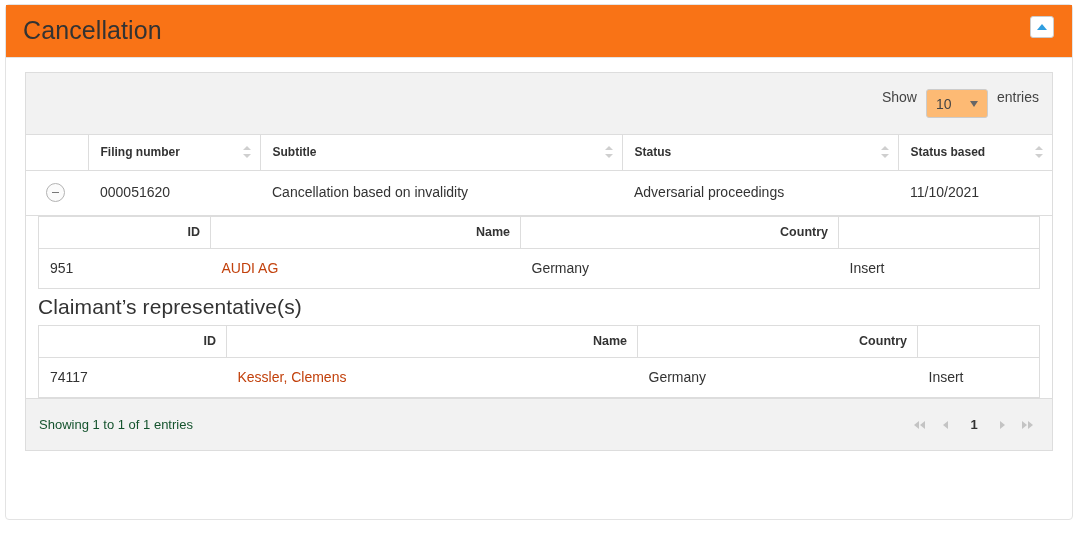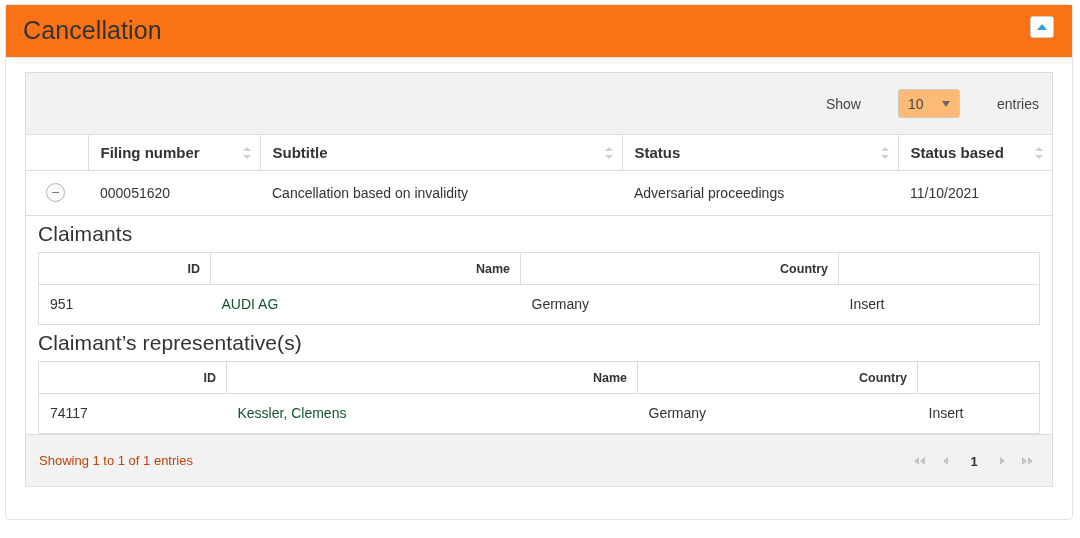--- a/index.html
+++ b/index.html
@@ -86,24 +86,22 @@
     background: #f2f2f2;
     border-bottom: 1px solid #dddddd;
     box-sizing: border-box;
     position: relative;
   }
   .dt-length {
     position: absolute;
     right: 13px;
     top: 16px;
     display: flex;
-    align-items: center;
     font-size: 14px;
     color: #444444;
-    gap: 28px;
   }
   .dt-length .lbl { margin-right: 9px; }
   .dt-length .lbl-after { margin-left: 9px; }
   .sel {
     position: relative;
     width: 62px;
     height: 29px;
     background: #fdba74;
     border: 1px solid #cccccc;
     border-radius: 3px;
@@ -128,21 +126,21 @@
   }
 
   
   table.main-table {
     width: 100%;
     border-collapse: collapse;
     table-layout: fixed;
   }
   table.main-table th {
     background: #ffffff;
-    font-size: 15px;
+    font-size: 12px;
     font-weight: bold;
     color: #333333;
     text-align: left;
     padding: 9px 10px 9px 12px;
     border-bottom: 1px solid #dddddd;
     border-right: 1px solid #dddddd;
     position: relative;
     box-sizing: border-box;
     height: 35px;
     cursor: pointer;
@@ -232,39 +230,39 @@
   table.sub-table th:last-child { border-right: none; }
   table.sub-table td {
     font-size: 14px;
     color: #333333;
     padding: 11px 10px 12px 11px;
     border-top: 1px solid #dddddd;
     background: #ffffff;
     box-sizing: border-box;
   }
   a.link {
-    color: #14532d;
+    color: #c2410c;
     text-decoration: none;
     cursor: pointer;
   }
 
   
   .dt-bottom {
     position: relative;
     height: 52px;
     background: #f2f2f2;
     border-top: 1px solid #dddddd;
     box-sizing: border-box;
   }
   .dt-info {
     position: absolute;
     left: 13px;
     top: 18px;
     font-size: 13px;
-    color: #c2410c;
+    color: #14532d;
   }
   .dt-paginate {
     position: absolute;
     right: 13px;
     top: 15px;
     display: flex;
     align-items: center;
     gap: 4px;
   }
   .pg {
@@ -364,21 +362,20 @@
               <td>000051620</td>
               <td>Cancellation based on invalidity</td>
               <td>Adversarial proceedings</td>
               <td>11/10/2021</td>
             </tr>
 
             <tr>
               <td class="detail-cell" colspan="5">
                 <div class="detail-wrap">
 
-                  <div class="sub-title">Claimants</div>
                   <table class="sub-table">
                     <colgroup>
                       <col style="width:172px">
                       <col style="width:310px">
                       <col style="width:318px">
                       <col style="width:unset">
                     </colgroup>
                     <thead>
                       <tr>
                         <th>ID</th>

